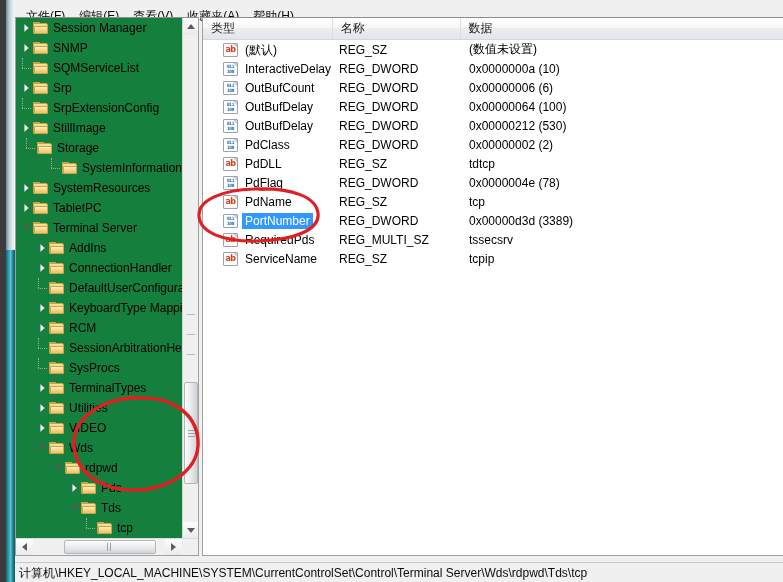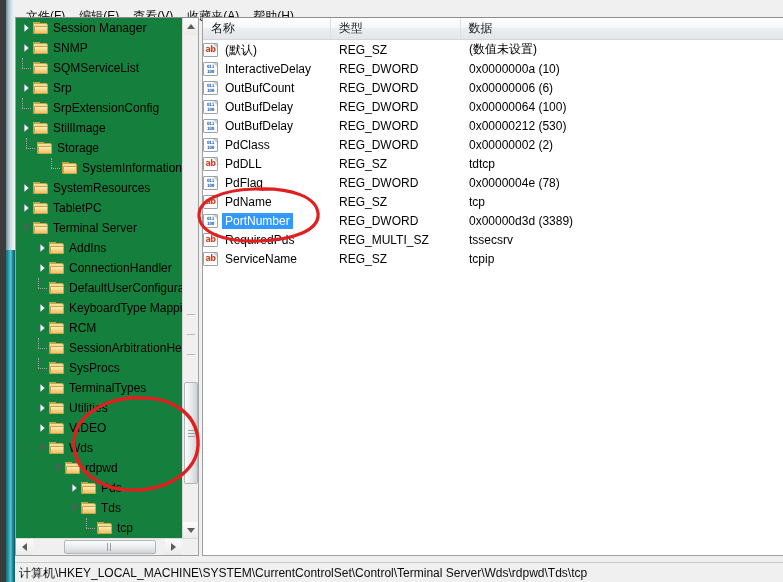--- a/index.html
+++ b/index.html
@@ -355,21 +355,21 @@
     display: flex;
     align-items: center;
     font-size: 12px;
     white-space: nowrap;
     cursor: default;
   }
   .v-name {
     width: 128px;
     display: flex;
     align-items: center;
-    padding-left: 0;
+    padding-left: 20px;
     box-sizing: border-box;
     overflow: hidden;
   }
   .v-type { width: 130px; padding-left: 8px; box-sizing: border-box; }
   .v-data { width: 320px; padding-left: 8px; box-sizing: border-box; }
 
   .nm-text {
     padding: 1px 3px 1px 3px;
     line-height: 14px;
   }
@@ -745,22 +745,22 @@
             <div class="hs-grip"><i></i><i></i></div>
           </div>
           <div class="hs-arrow right">
             <div class="tri-r"></div>
           </div>
         </div>
       </div>
 
       <div class="list-pane">
         <div class="col-header">
+          <div class="col-h c2">类型</div>
           <div class="col-h c1">名称</div>
-          <div class="col-h c2">类型</div>
           <div class="col-h c3">数据</div>
         </div>
         <div id="list-rows">
             <div class="val-row">
               <div class="v-name">
                 <span class="vicon sz">
                   <span class="fold"></span>
                   <span class="glyph">ab</span>
                 </span>
                 <span class="nm-text">(默认)</span>

